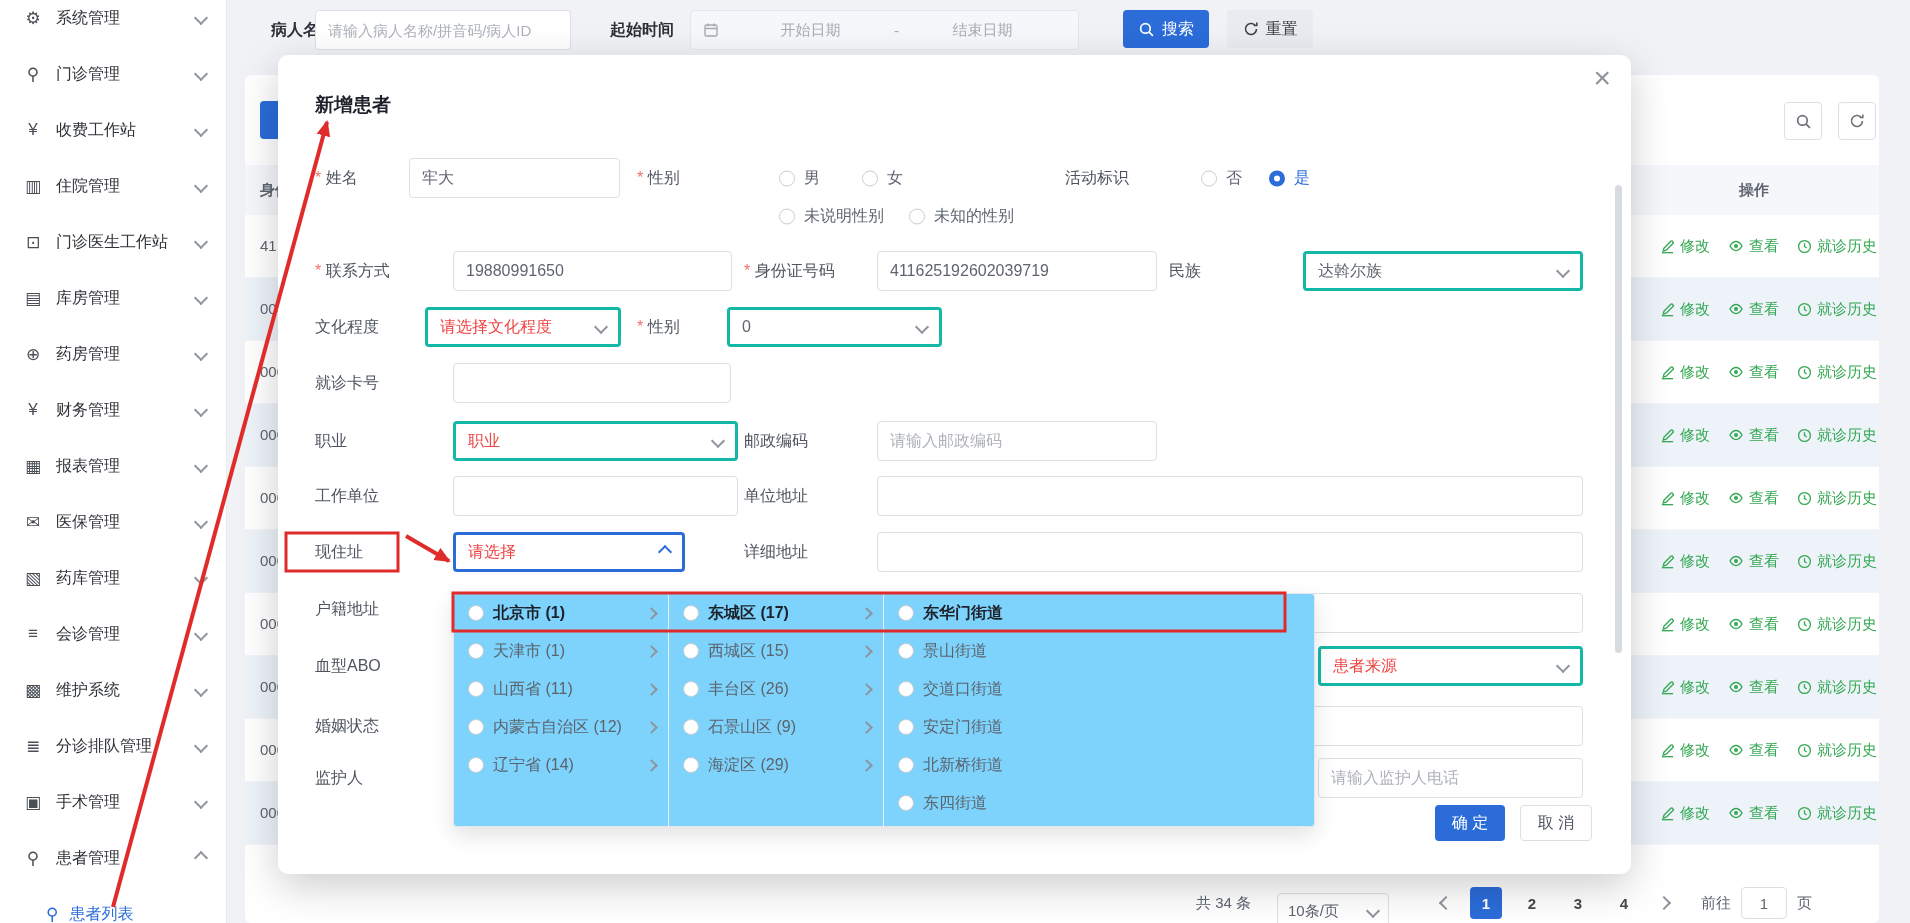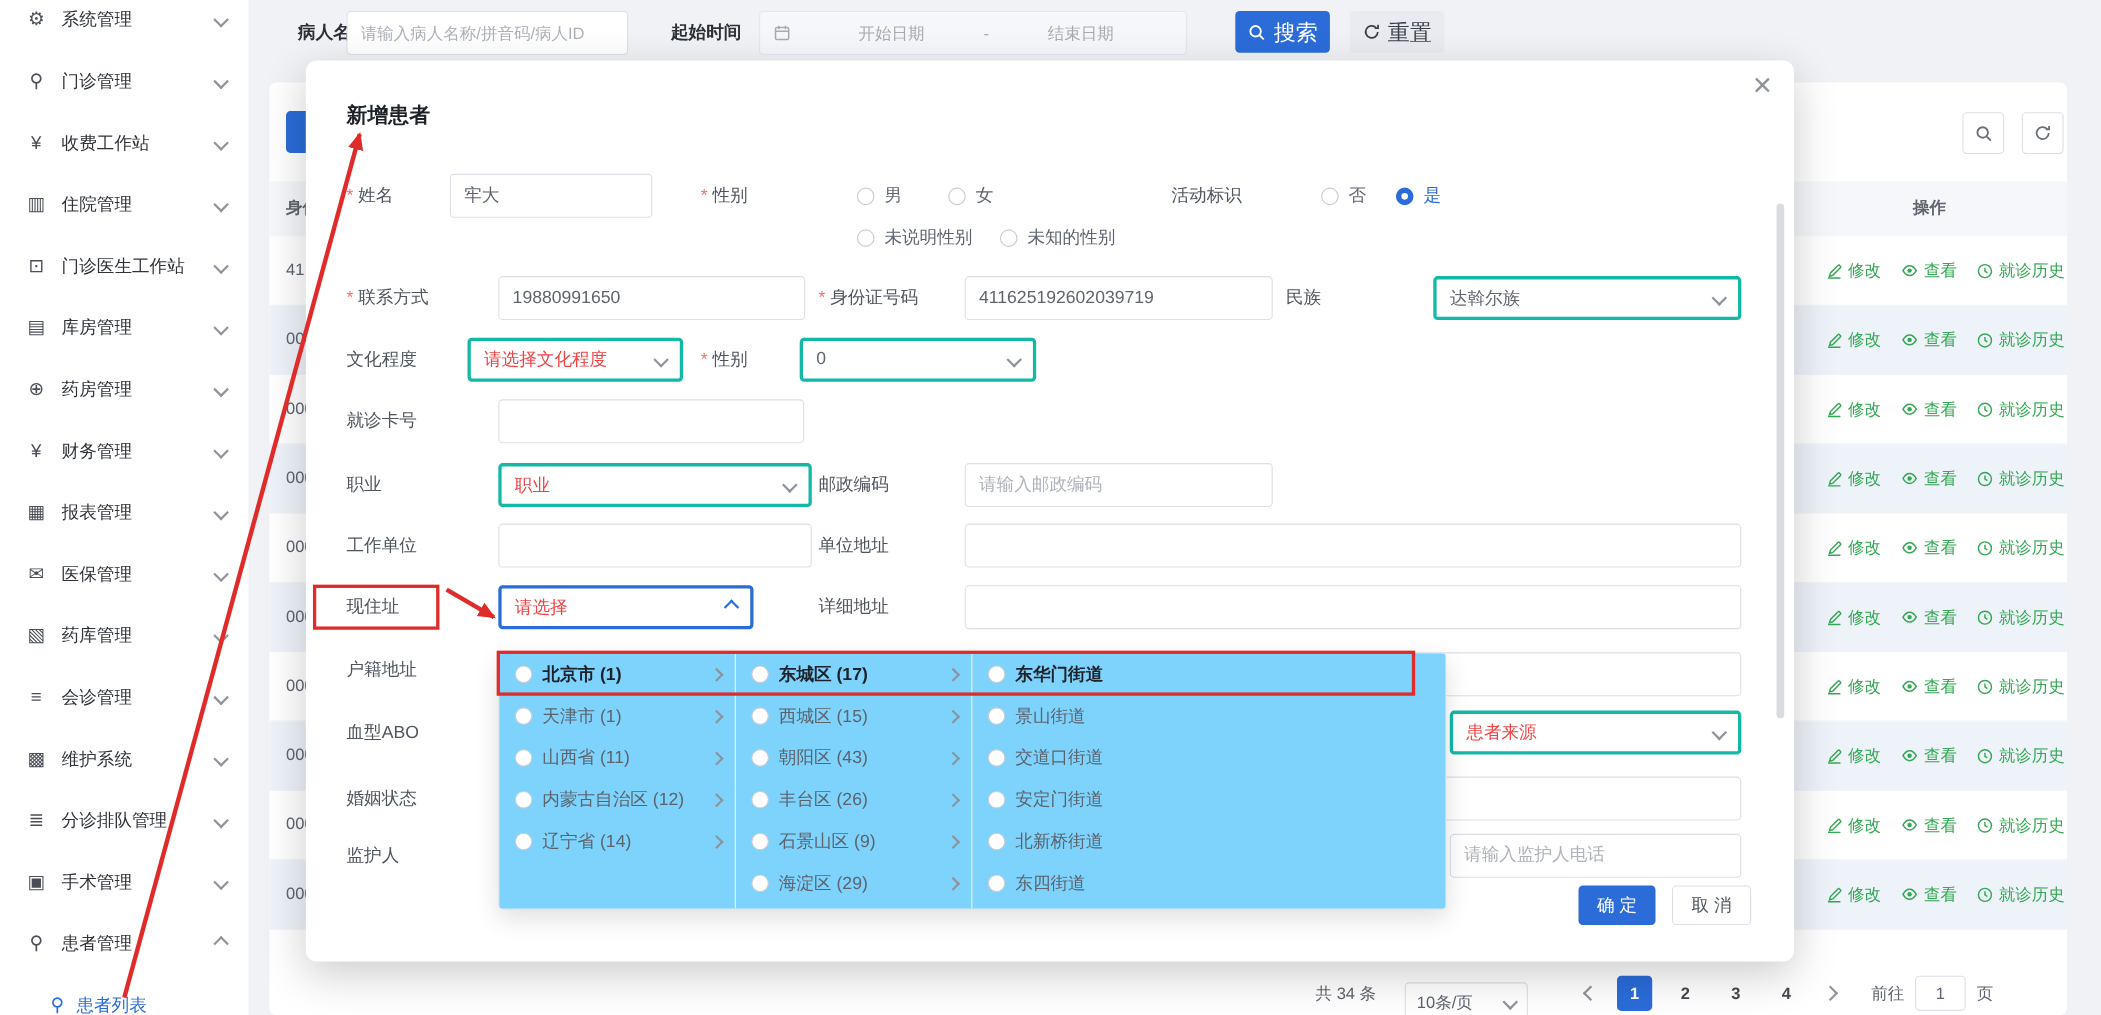--- a/index.html
+++ b/index.html
@@ -27,21 +27,21 @@
   .tlabel{position:absolute;transform:translateY(-50%);top:30px;font-weight:700;font-size:16px;color:#2b2f36;white-space:nowrap}
   .tinput{border:1px solid #dcdfe6;border-radius:4px;height:40px;padding:0 12px;font-size:15px;
           color:#606266;background:#fff;box-sizing:border-box;outline:none}
   .tinput::placeholder{color:#adb2ba}
   .range{position:absolute;display:flex;align-items:center;height:40px;box-sizing:border-box;
          background:#f5f7fa;border:1px solid #e4e7ed;border-radius:4px;padding:0 12px;
          color:#a8abb2;font-size:15px}
   .range .ric{color:#a8abb2;margin-right:8px;display:inline-flex}
   .range .seg{flex:1;text-align:center}
   .btn{display:flex;align-items:center;justify-content:center;gap:7px;border-radius:4px;
-       font-size:20px;cursor:pointer;box-sizing:border-box}
+       font-size:16px;cursor:pointer;box-sizing:border-box}
   .btn-primary{background:#2b6cd9;color:#fff}
   .btn-plain{background:#e9ebf0;color:#3c4048}
 
   
   .card{position:absolute;left:245px;top:75px;width:1634px;height:848px;background:#fff;border-radius:6px;z-index:1}
   .addbtn{position:absolute;left:15px;top:26px;width:112px;height:38px}
   .iconbox{position:absolute;top:27px;width:36px;height:36px;border:1px solid #dcdfe6;border-radius:4px;
            display:flex;align-items:center;justify-content:center;color:#6b7077;background:#fff;cursor:pointer}
   .thead{position:absolute;left:0;top:90px;width:100%;height:50px;background:#f5f7fa;
          font-size:15px;font-weight:700;color:#5f6570}
@@ -513,21 +513,21 @@
   <span style="margin-left:20px">前往</span>
   <input class="goto-in" value="1" style="">
   <span>页</span>
 </div>
 
 <div class="modal">
   <div class="modal-title">新增患者</div>
   <div class="modal-close">×</div>
 
   <span class="flabel req" style="left:37px;top:123px">姓名</span>
-  <input class="finput" style="left: 131px; top: 103px; width: 184px;" value="牢大">
+  <input class="finput" style="left: 131px; top: 103px; width: 211px;" value="牢大">
   <span class="flabel req" style="left:359px;top:123px">性别</span>
   <span class="radio" style="left:501px;top:123px">
     <span class="rdot"></span>
       <span>男</span>
     </span>
   <span class="radio" style="left:584px;top:123px">
     <span class="rdot"></span>
       <span>女</span>
     </span>
   <span class="flabel" style="left:787px;top:123px">活动标识</span>
@@ -635,25 +635,20 @@
       </div>
       <div class="cas-col">
         <div class="cas-item active">
           <span class="rdot"></span>
           <span class="txt">东城区 (17)</span>
           <span class="chev right"></span>
         </div>
         <div class="cas-item">
           <span class="rdot"></span>
           <span class="txt">西城区 (15)</span>
-          <span class="chev right"></span>
-        </div>
-        <div class="cas-item">
-          <span class="rdot"></span>
-          <span class="txt">朝阳区 (43)</span>
           <span class="chev right"></span>
         </div>
         <div class="cas-item">
           <span class="rdot"></span>
           <span class="txt">丰台区 (26)</span>
           <span class="chev right"></span>
         </div>
         <div class="cas-item">
           <span class="rdot"></span>
           <span class="txt">石景山区 (9)</span>

